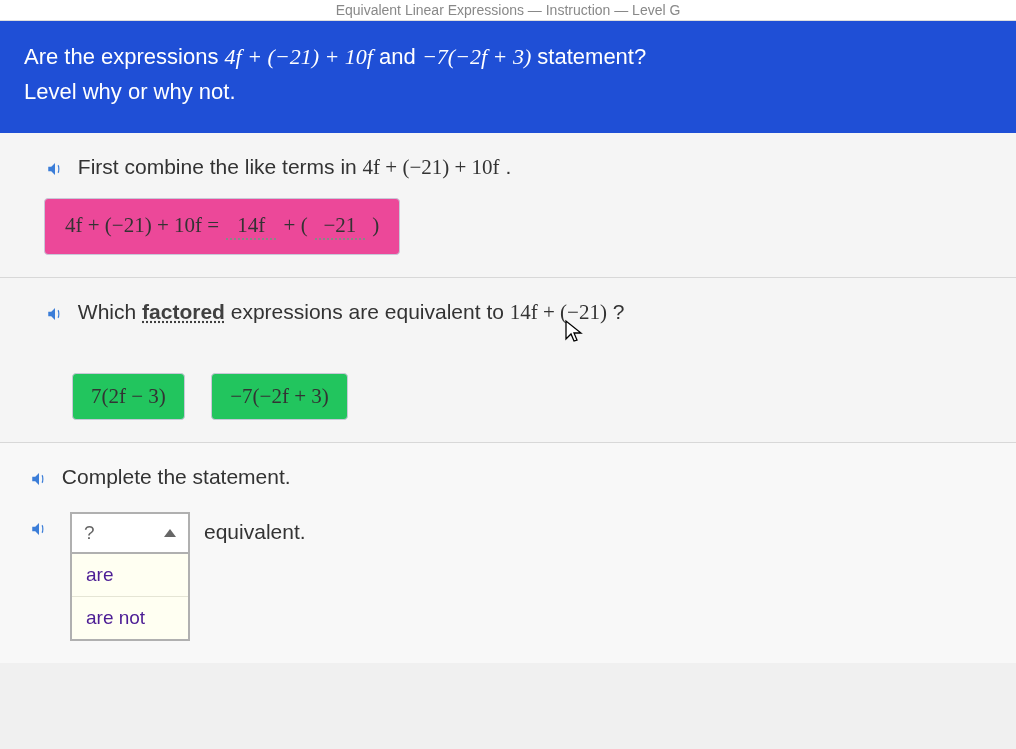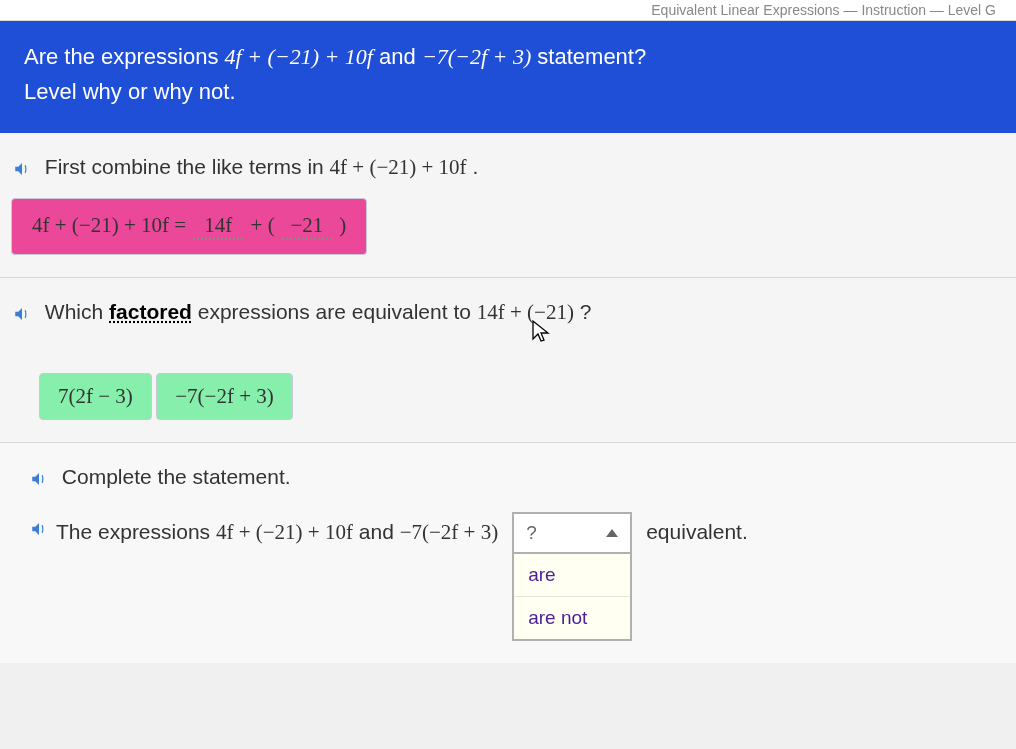--- a/index.html
+++ b/index.html
@@ -9,34 +9,34 @@
     width: 1016px;
     height: 749px;
     overflow: hidden;
     color: #333;
   }
   .breadcrumb {
     background: #fff;
     padding: 2px 20px;
     font-size: 14px;
     color: #888;
-    text-align: right;
+    text-align: center;
     border-bottom: 1px solid #ddd;
   }
   .header {
     background: #1f4fd6;
     color: #fff;
     padding: 18px 24px 24px 24px;
     font-size: 22px;
     line-height: 1.6;
   }
   .header .math { font-style: italic; font-family: "Times New Roman", serif; }
   .section {
     background: #f5f5f5;
-    padding: 22px 11px;
+    padding: 22px 44px;
     border-bottom: 1px solid #d8d8d8;
   }
   .speaker-icon {
     display: inline-flex;
     align-items: center;
     justify-content: center;
     width: 22px;
     height: 22px;
     margin-right: 6px;
     vertical-align: -4px;
@@ -64,39 +64,40 @@
     display: inline-block;
     border-bottom: 2px dotted #888;
     min-width: 50px;
     text-align: center;
     color: #333;
     font-style: normal;
     padding: 0 4px;
     margin: 0 2px;
   }
   .factored-link {
-    color: #000000;
+    color: #404040;
     text-decoration: underline dotted;
     font-weight: 600;
   }
   .sub-prompt {
     font-size: 21px;
     color: #333;
     margin-top: 6px;
   }
   .options-row {
     margin-top: 14px;
     padding-left: 28px;
   }
   .option {
     display: inline-block;
-    background: #86efac;
+    background: #22c55e;
     border: 1px solid #c8c8d8;
     border-radius: 4px;
     padding: 10px 18px;
+    margin-right: 22px;
     font-size: 21px;
     font-family: "Times New Roman", serif;
     cursor: pointer;
   }
   .cursor-arrow {
     display: inline-block;
     position: relative;
     left: 520px;
     top: -10px;
     font-size: 22px;
@@ -220,26 +221,20 @@
         </svg>
     </span>
     <span>Complete the statement.</span>
   </div>
   <div class="final">
     <span class="speaker-icon" style="margin-top:6px;">
       <svg viewBox="0 0 24 24">
           <path d="M3 9v6h4l5 5V4L7 9H3z"></path>
           <path d="M16 7c1.5 1.5 1.5 8.5 0 10" stroke="#3b7dd8" stroke-width="1.6" fill="none"></path>
         </svg>
-    </span>
-    <span style="padding-top:8px;">
-      <span>The expressions </span>
-      <span class="math">4f + (−21) + 10f</span>
-      <span> and </span>
-      <span class="math">−7(−2f + 3)</span>
     </span>
     <div class="dropdown">
       <div class="dropdown-selected">
         <span>?</span>
         <span class="caret-up"></span>
       </div>
       <div class="dropdown-opts">
         <div class="dropdown-opt">are</div>
         <div class="dropdown-opt">are not</div>
       </div>

